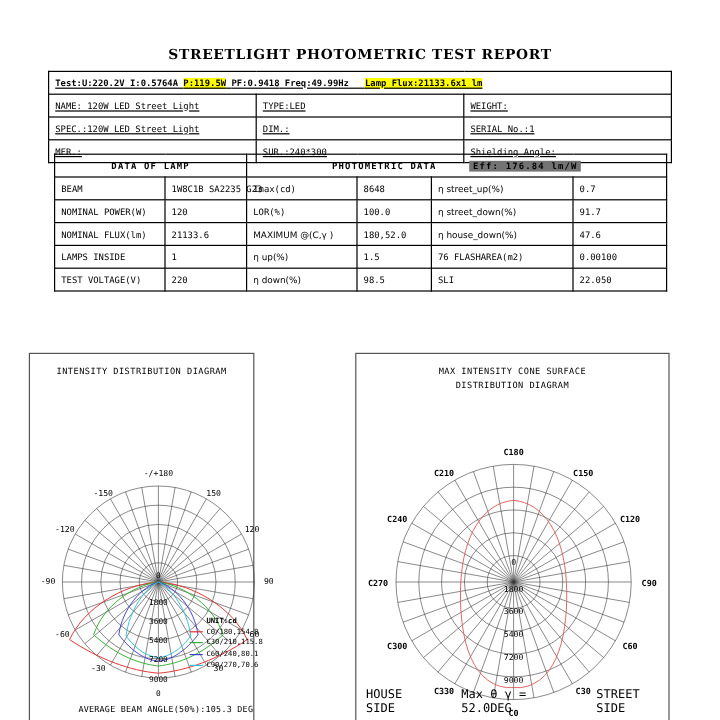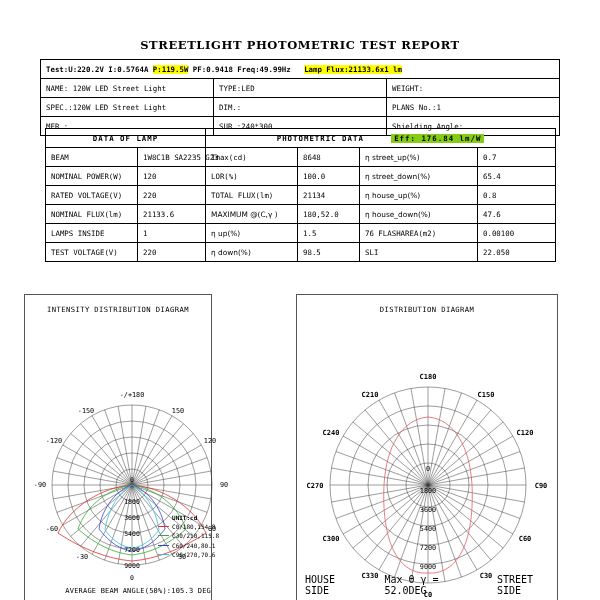--- a/index.html
+++ b/index.html
@@ -15,32 +15,32 @@
     text-align:center;font-size:11.5px;font-weight:bold;letter-spacing:0.6px;
     padding-top:12px;
     font-family:"DejaVu Serif","Liberation Serif",serif;
   }
 
   
   table{border-collapse:collapse;font-size:7.4px;}
   td{border:1px solid #000;padding:3px 5px;white-space:nowrap;vertical-align:middle;}
 
   
-  .hdr-wrap{position:absolute;left:40px;top:33px;width:412px;}
+  .hdr-wrap{position:absolute;left:40px;top:33px;width:412px;text-decoration:underline;}
   table.hdr{width:520px;table-layout:fixed;}
   table.hdr td{height:12px;}
   .hl{background:#ffff00;font-weight:bold;}
   .testline{font-weight:bold;}
 
   
   .data-wrap{position:absolute;left:45px;top:102px;width:510px;}
   table.dat{width:510px;table-layout:fixed;}
   table.dat td{height:12px;font-size:7.4px;}
   .sec-head{text-align:center;font-weight:bold;letter-spacing:1px;}
-  .eff{background:#84cc16;font-weight:bold;padding:0 3px;text-align:right;}
+  .eff{background:#737373;font-weight:bold;padding:0 3px;text-align:right;}
   .grk{font-family:"DejaVu Sans",sans-serif;}
 
   
   .panel{
     position:absolute;border:1px solid #555;background:#fff;box-sizing:border-box;
   }
   #panel-left{left:24px;top:268px;width:188px;height:322px;}
   #panel-right{left:296px;top:268px;width:262px;height:322px;}
   .panel-title{
     text-align:center;font-size:7.2px;line-height:11px;padding-top:9px;
@@ -85,21 +85,21 @@
         </td>
       </tr>
       <tr>
         <td style="width:250px">NAME: 120W LED  Street Light</td>
         <td style="width:140px">TYPE:LED</td>
         <td>WEIGHT:</td>
       </tr>
       <tr>
         <td>SPEC.:120W LED  Street Light</td>
         <td>DIM.:</td>
-        <td>PLANS No.:1</td>
+        <td>SERIAL No.:1</td>
       </tr>
       <tr>
         <td>MFR.:</td>
         <td>SUR.:240*300</td>
         <td>Shielding Angle:</td>
       </tr>
     </tbody>
       </table>
   </div>
 
@@ -130,29 +130,21 @@
         <td>8648</td>
         <td class="grk">η street_up(%)</td>
         <td>0.7</td>
       </tr>
       <tr>
         <td>NOMINAL POWER(W)</td>
         <td>120</td>
         <td>LOR(%)</td>
         <td>100.0</td>
         <td class="grk">η street_down(%)</td>
-        <td>65.4</td>
-      </tr>
-      <tr>
-        <td>RATED VOLTAGE(V)</td>
-        <td>220</td>
-        <td>TOTAL FLUX(lm)</td>
-        <td>21134</td>
-        <td class="grk">η house_up(%)</td>
-        <td>0.8</td>
+        <td>91.7</td>
       </tr>
       <tr>
         <td>NOMINAL FLUX(lm)</td>
         <td>21133.6</td>
         <td class="grk">MAXIMUM @(C,γ )</td>
         <td>180,52.0</td>
         <td class="grk">η house_down(%)</td>
         <td>47.6</td>
       </tr>
       <tr>
@@ -261,20 +253,21 @@
         <span class="legend-swatch" style="border-color:#30c0d8"></span>
         <span>C90/270,70.6</span>
       </div>
     </div>
 
     <div class="foot" style="top:292px">AVERAGE BEAM ANGLE(50%):105.3 DEG</div>
   </div>
 
   <div class="panel" id="panel-right">
     <div class="panel-title">
+      <div>MAX INTENSITY CONE SURFACE</div>
       <div>DISTRIBUTION DIAGRAM</div>
     </div>
 
     <svg class="chart-svg" width="262" height="322" viewBox="0 0 262 322">
       <g transform="translate(131,190)">
         <g fill="none" stroke="#3a3a3a" stroke-width="0.5">
           <circle r="22"></circle>
             <circle r="41"></circle>
             <circle r="60"></circle>
           <circle r="79"></circle>

